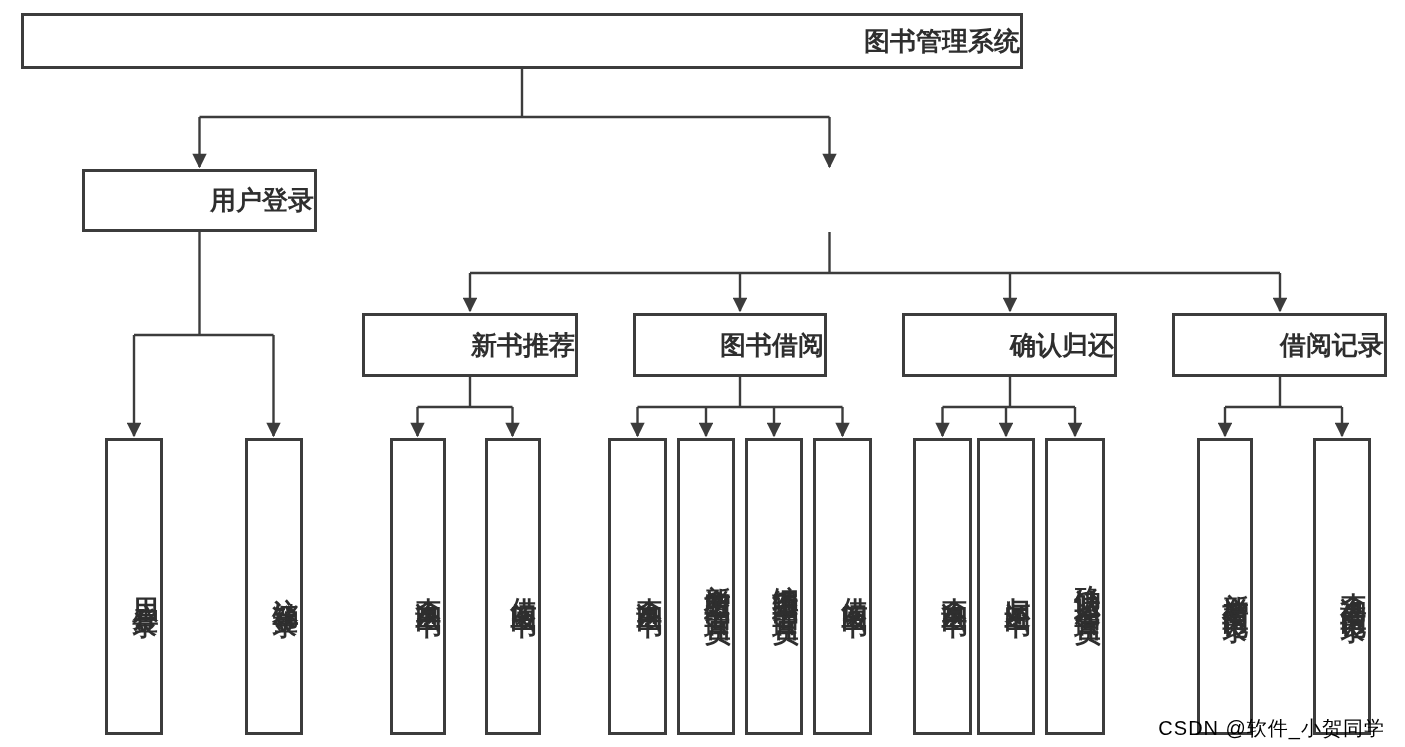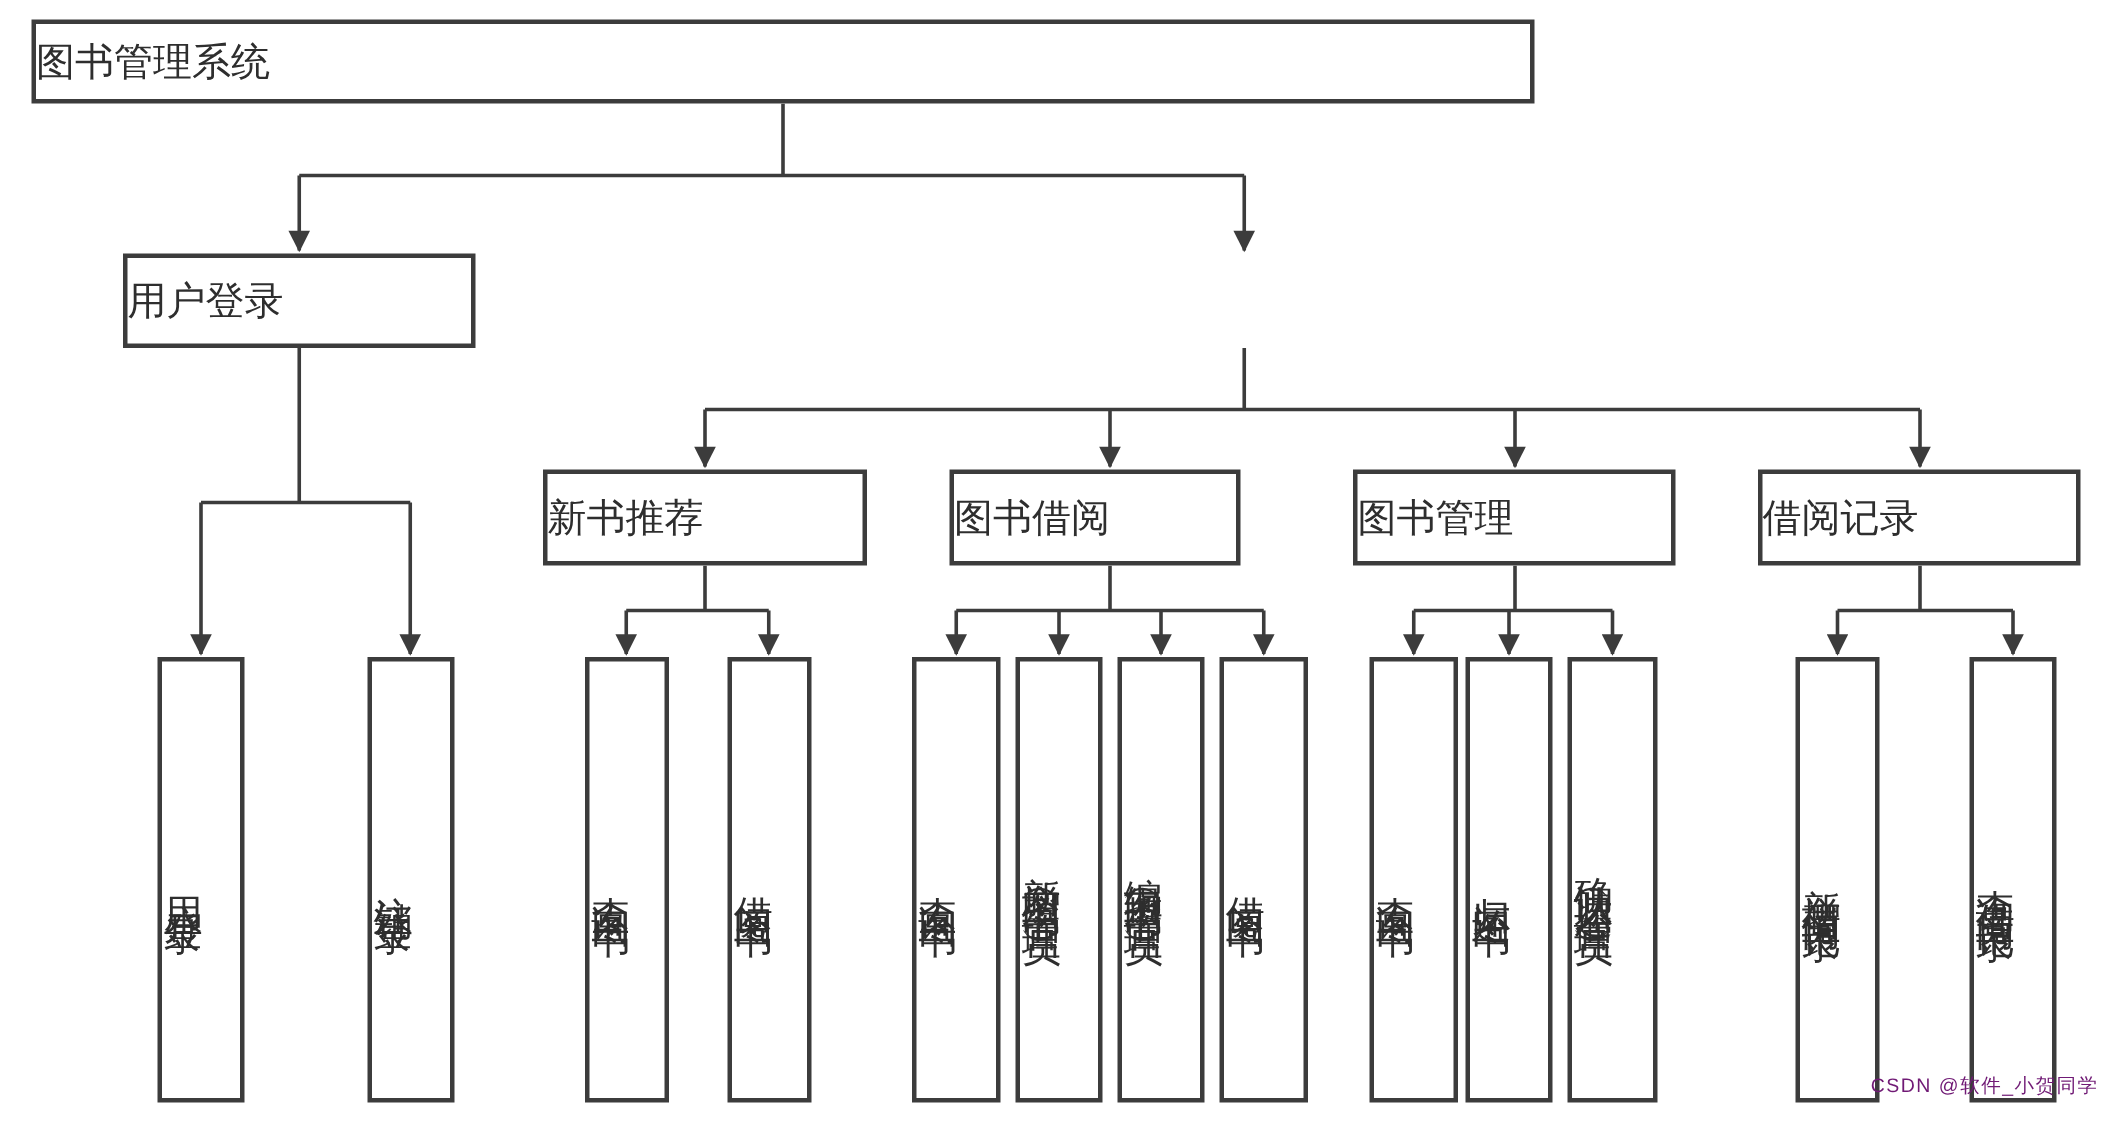--- a/index.html
+++ b/index.html
@@ -17,46 +17,47 @@
     left: 0; top: 0;
     z-index: 1;
   }
   .node {
     position: absolute;
     box-sizing: border-box;
     background: #ffffff;
     border: 3px solid #3c3c3c;
     display: flex;
     align-items: center;
-    justify-content: flex-start;
+    justify-content: flex-end;
     z-index: 2;
+    font-weight: bold;
   }
   .h-node span {
     font-size: 26px;
     white-space: nowrap;
   }
   .v-node {
     top: 438px;
     height: 297px;
   }
   .v-node .vtext {
     writing-mode: vertical-rl;
     text-orientation: mixed;
     font-size: 26px;
     letter-spacing: 5px;
     line-height: 1.1;
     white-space: nowrap;
   }
   .watermark {
     position: absolute;
-    right: 6px;
+    right: 20px;
     top: 715px;
-    font-size: 13px;
+    font-size: 20px;
     letter-spacing: 1px;
-    color: #701a75;
+    color: #000000;
     z-index: 3;
     white-space: nowrap;
   }
 </style>
 </head>
 <body>
 
 <div class="stage">
 
   <svg class="connectors" width="1405" height="747" viewBox="0 0 1405 747">
@@ -110,21 +111,21 @@
     <span>用户登录</span>
   </div>
 
   <div class="node h-node" style="left:362px; top:313px; width:216px; height:64px;">
     <span>新书推荐</span>
   </div>
   <div class="node h-node" style="left:633px; top:313px; width:194px; height:64px;">
     <span>图书借阅</span>
   </div>
   <div class="node h-node" style="left:902px; top:313px; width:215px; height:64px;">
-    <span>图书管理</span>
+    <span>确认归还</span>
   </div>
   <div class="node h-node" style="left:1172px; top:313px; width:215px; height:64px;">
     <span>借阅记录</span>
   </div>
 
   <div class="node v-node" style="left:105px; width:58px;">
     <span class="vtext">用户登录</span>
   </div>
   <div class="node v-node" style="left:245px; width:58px;">
     <span class="vtext">注销登录</span>

